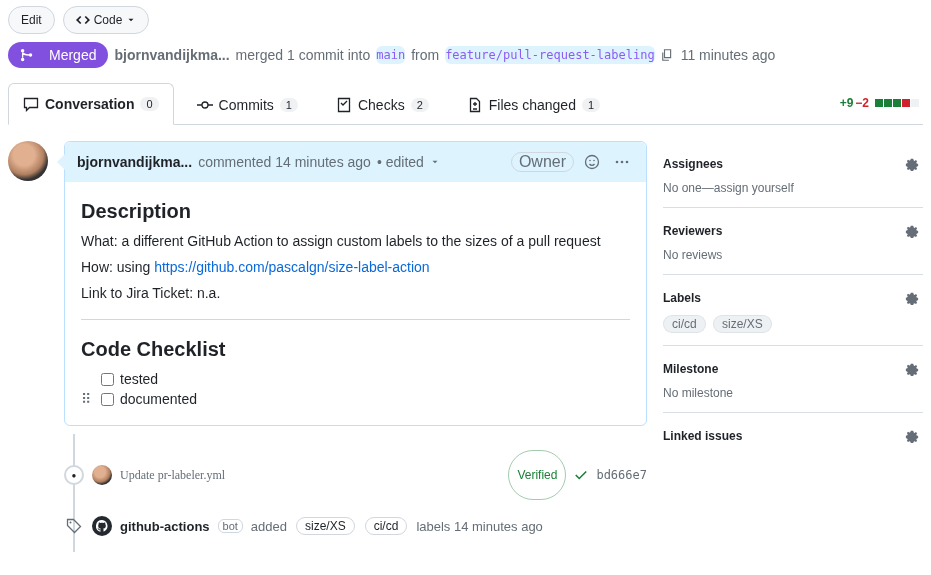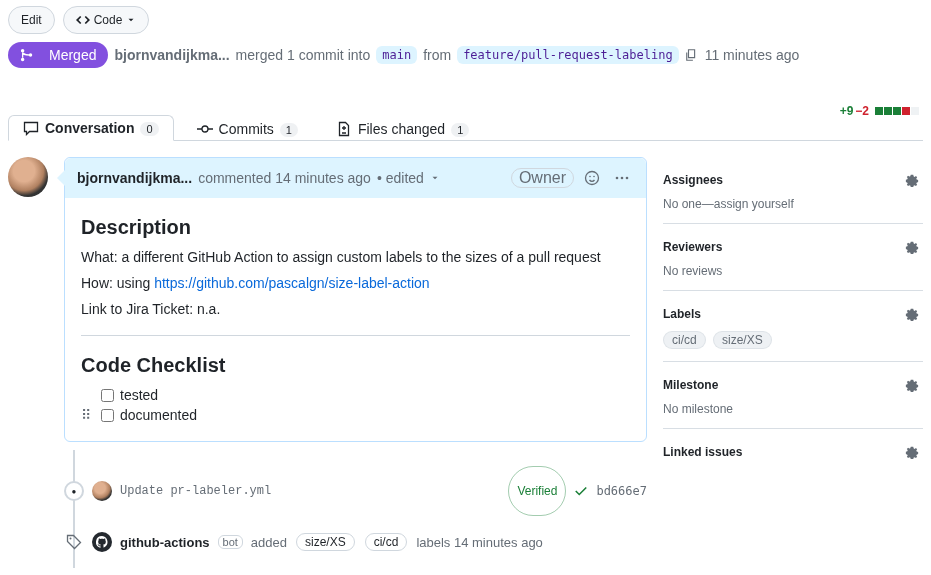--- a/index.html
+++ b/index.html
@@ -38,36 +38,36 @@
   }
   .meta-row { display: flex; align-items: center; gap: 6px; margin: 8px 0 14px 0; font-size: 14px; color: var(--muted); flex-wrap:wrap; }
   .state-badge {
     display: inline-flex; align-items: center; gap: 15px;
     background: var(--purple); color: #fff; font-weight: 500;
     padding: 5px 12px; border-radius: 999px; font-size:14px;
   }
   .branch {
     font-family: ui-monospace, SFMono-Regular, Menlo, monospace;
     font-size: 12px;
-    background: #ddf4ff; color: #4c1d95;
-    padding: 2px 6px; border-radius: 6px;
+    background: #ddf4ff; color: #8b5cf6;
+    padding: 2px 0; border-radius: 6px;
   }
   .author-link { color: var(--muted); font-weight:600; }
   .copy-icon { cursor: pointer; display:inline-flex; }
 
   .tabs {
     display: flex; align-items: center;
     border-bottom: 1px solid var(--border);
     gap: 8px;
   }
   .tab {
-    display: inline-flex; align-items: flex-end; gap: 6px;
-    padding: 4px 14px; font-size: 14px; color: var(--text);
+    display: inline-flex; align-items: center; gap: 6px;
+    padding: 12px 14px; font-size: 14px; color: var(--text);
     cursor: pointer; border: 1px solid transparent; border-bottom:none;
-    position:relative; top:1px;margin-top:32px;
+    position:relative; top:1px;
   }
   .tab.selected {
     border: 1px solid var(--border);
     border-bottom: 1px solid #fff;
     border-radius: 6px 6px 0 0;
     background:#fff;
     font-weight:600;
   }
   .counter {
     background: #afb8c133; color: var(--text);
@@ -146,21 +146,21 @@
     display:flex; align-items:center; justify-content:center;
     z-index:1; flex-shrink:0;
     font-size:8px;
   }
   .event-marker.icon-only { border:none; background:transparent;}
   .avatar-sm {
     width:20px; height:20px; border-radius:50%;
     background: radial-gradient(circle at 40% 35%, #e0b090 30%, #b08060 55%, #333 70%);
     z-index:1; flex-shrink:0;
   }
-  .commit-msg { font-family: Liberation Mono, monospace; font-size:12px; color:var(--muted); flex:1;}
+  .commit-msg { font-family: Liberation Serif, serif; font-size:12px; color:var(--muted); flex:1;}
   .commit-meta { margin-left:auto; display:flex; align-items:center; gap:8px; }
   .verified-badge { color: var(--green); border:1px solid #1a7f3766; border-radius:999px; padding:17px 8px; font-size:12px;}
   .sha { font-family: ui-monospace, SFMono-Regular, Menlo, monospace; font-size:12px; color:var(--muted);}
   .check-icon { color: var(--green); }
 
   .gh-avatar { width:20px; height:20px; border-radius:50%; background:#24292f; color:#fff; display:inline-flex; align-items:center; justify-content:center; z-index:1; flex-shrink:0;}
   .label-chip {
     display:inline-block; padding:1px 8px; border-radius:999px;
     font-size:12px; font-weight:500;
     background:#fff; border:1px solid var(--border); color:var(--text);
@@ -231,20 +231,27 @@
       <span>Conversation</span>
       <span class="counter">0</span>
     </div>
     <div class="tab">
       <svg width="16" height="16" viewBox="0 0 16 16">
           <circle cx="8" cy="8" r="3" fill="none" stroke="currentColor" stroke-width="1.3"></circle>
           <path stroke="currentColor" stroke-width="1.3" d="M0 8h5M11 8h5"></path>
         </svg>
       <span>Commits</span>
       <span class="counter">1</span>
+    </div>
+    <div class="tab">
+      <svg width="16" height="16" viewBox="0 0 16 16">
+          <path fill="none" stroke="currentColor" stroke-width="1.3" d="M2.5 1.5h11v13h-11z M5 6l2 2 4-4"></path>
+        </svg>
+      <span>Checks</span>
+      <span class="counter">2</span>
     </div>
     <div class="tab">
       <svg width="16" height="16" viewBox="0 0 16 16">
           <path fill="none" stroke="currentColor" stroke-width="1.3" d="M3.5 1.5h6l3 3v10h-9z M6 7h4 M8 5v4 M6 12h4"></path>
         </svg>
       <span>Files changed</span>
       <span class="counter">1</span>
     </div>
     <div class="diffstat">
       <span class="add">+9</span>

